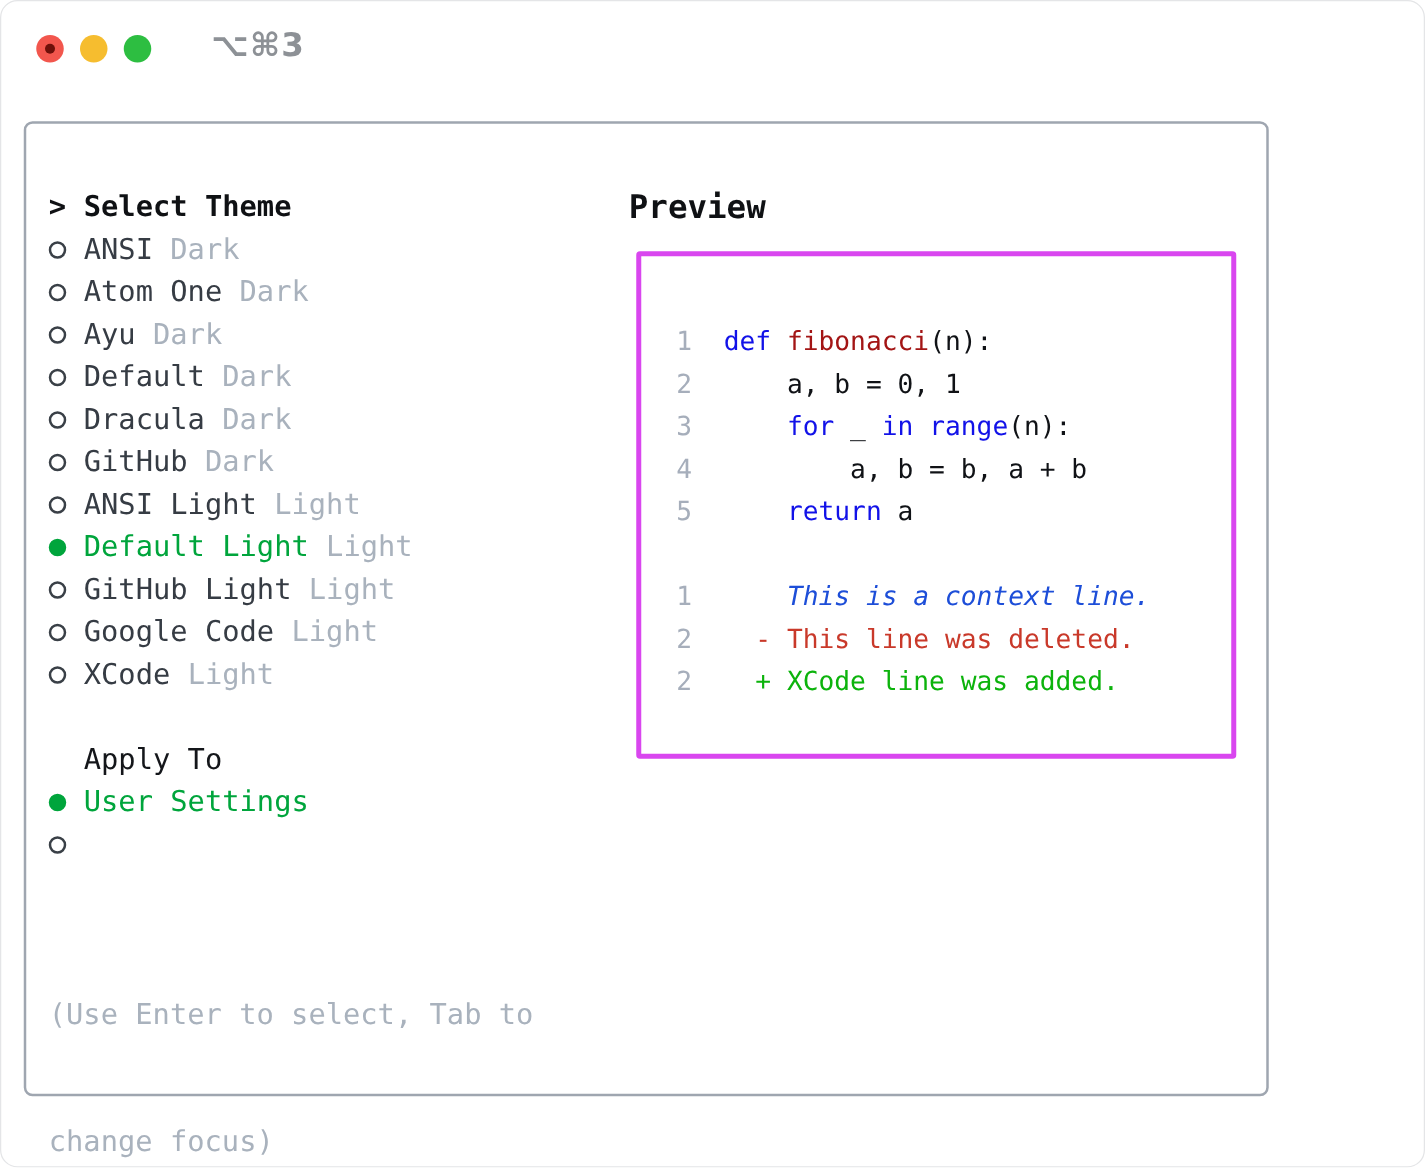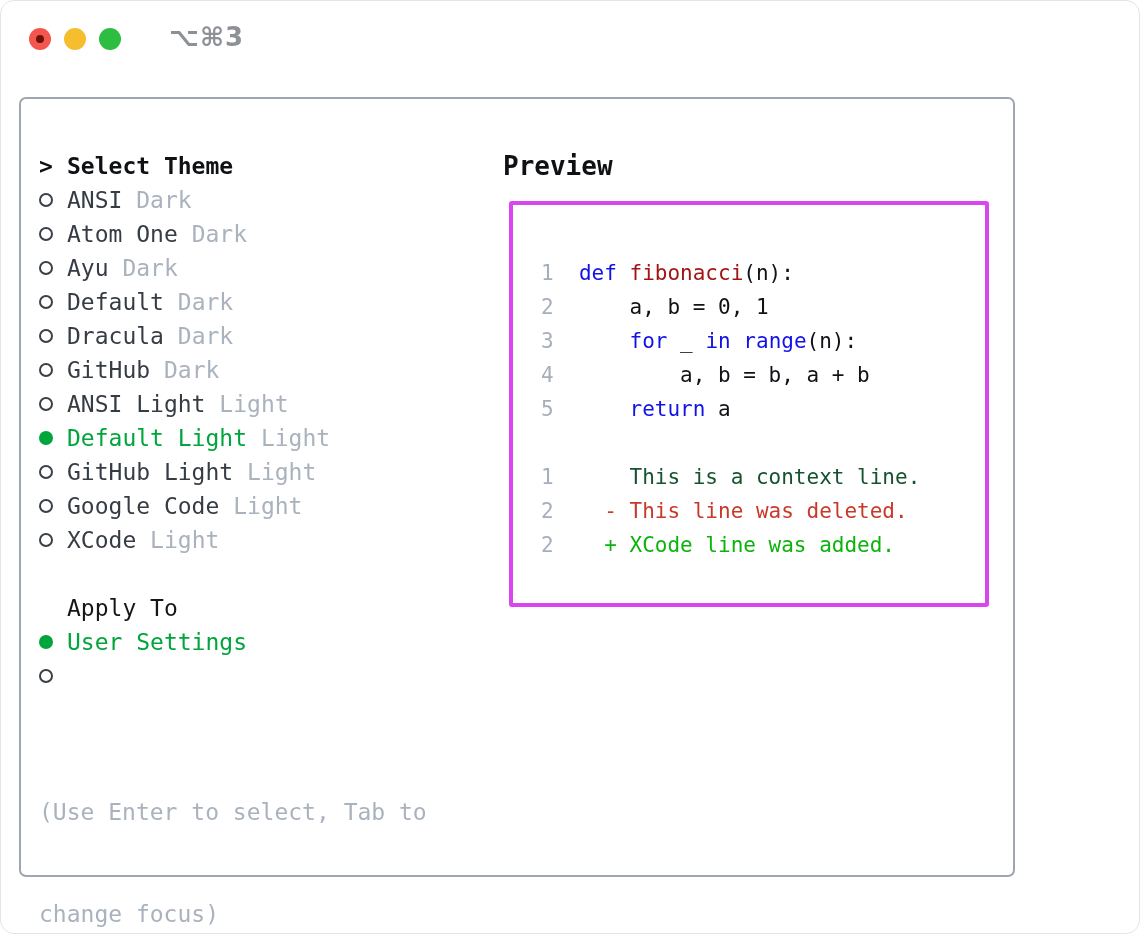--- a/index.html
+++ b/index.html
@@ -46,21 +46,21 @@
   .preview-box{
     position:absolute;left:488px;top:102px;width:480px;height:406px;box-sizing:border-box;
     border:4px solid #d946ef;border-radius:3px;background:#ffffff;
     padding:51px 0 0 28px;overflow:hidden;
   }
   .pline{white-space:pre;font-size:21px;line-height:34px;height:34px;}
   .ln{color:#a6aebb;}
   .kw{color:#1212e8;}
   .fn{color:#a31515;}
   .pl{color:#101216;}
-  .ctx{color:#14532d;}
+  .ctx{color:#1d4ed8;font-style:italic;}
   .del{color:#c9392a;}
   .add{color:#0cb30c;}
 </style>
 </head>
 <body>
 
 <div class="window">
 
   <div class="titlebar">
     <span class="dot dot-red"></span>

